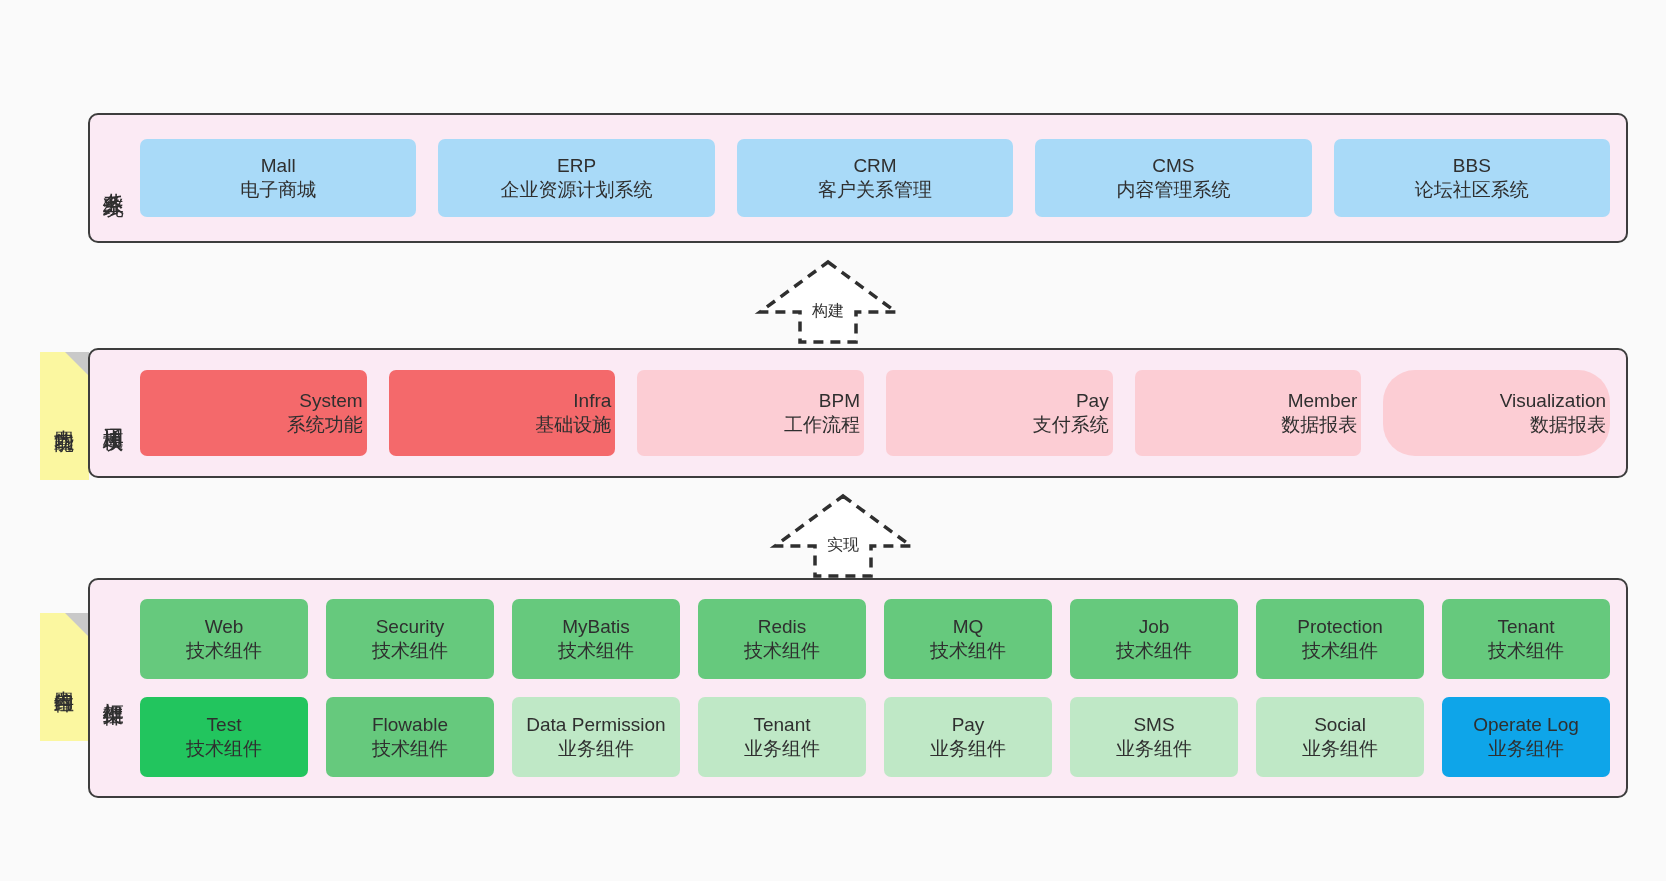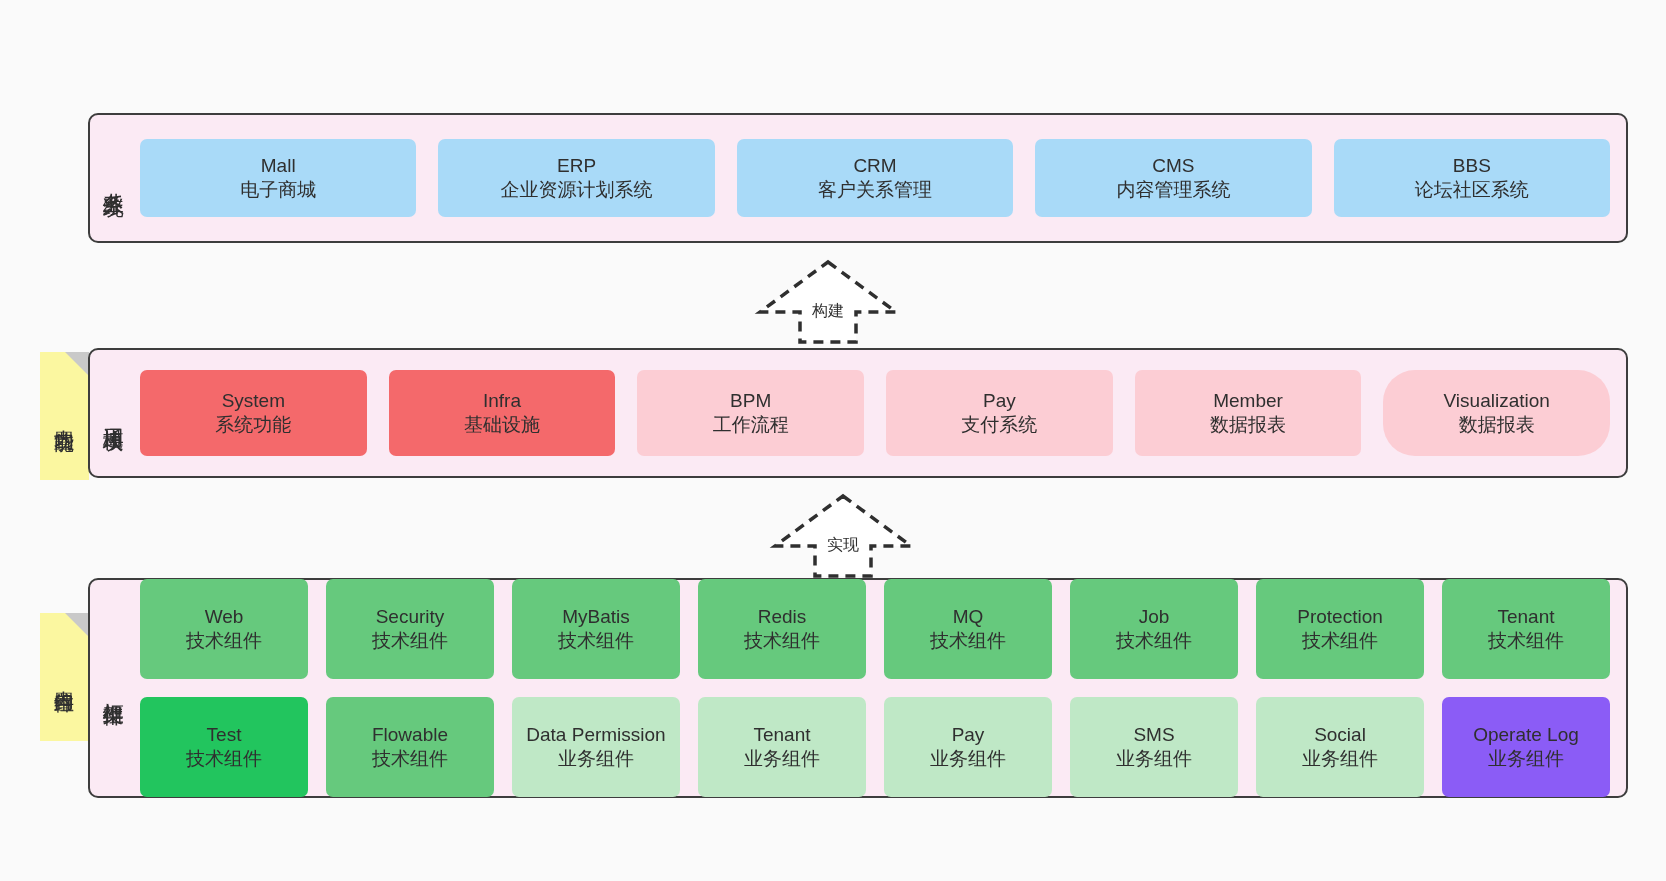--- a/index.html
+++ b/index.html
@@ -80,22 +80,22 @@
     line-height: 1.26;
     color: #2f2f2f;
     padding: 6px 4px;
     box-sizing: border-box;
     user-select: none;
   }
   .card .t1 { display: block; }
   .card .t2 { display: block; }
 
   .h-biz  { height: 78px; }
-  .h-mod  { height: 86px; }
-  .h-comp { height: 100px; }
+  .h-mod  { height: 86px; align-items: flex-end; }
+  .h-comp { height: 80px; }
 
   .c-blue       { background: #a9daf8; }
   .c-red        { background: #f4696b; }
   .c-pink       { background: #fccdd4; }
   .c-green      { background: #66c97d; }
   .c-lightgreen { background: #bfe8c6; }
 
   
   .note {
     position: absolute;
@@ -292,21 +292,21 @@
           <span class="t2">业务组件</span>
         </div>
         <div class="card h-comp c-lightgreen" style="background: rgb(191, 232, 198);">
           <span class="t1">SMS</span>
           <span class="t2">业务组件</span>
         </div>
         <div class="card h-comp c-lightgreen" style="background: rgb(191, 232, 198);">
           <span class="t1">Social</span>
           <span class="t2">业务组件</span>
         </div>
-        <div class="card h-comp c-lightgreen" style="background: #8b5cf6;">
+        <div class="card h-comp c-lightgreen" style="background: #0ea5e9;">
           <span class="t1">Operate Log</span>
           <span class="t2">业务组件</span>
         </div>
       </div>
 
     </div>
   </div>
 
 </div>
 

